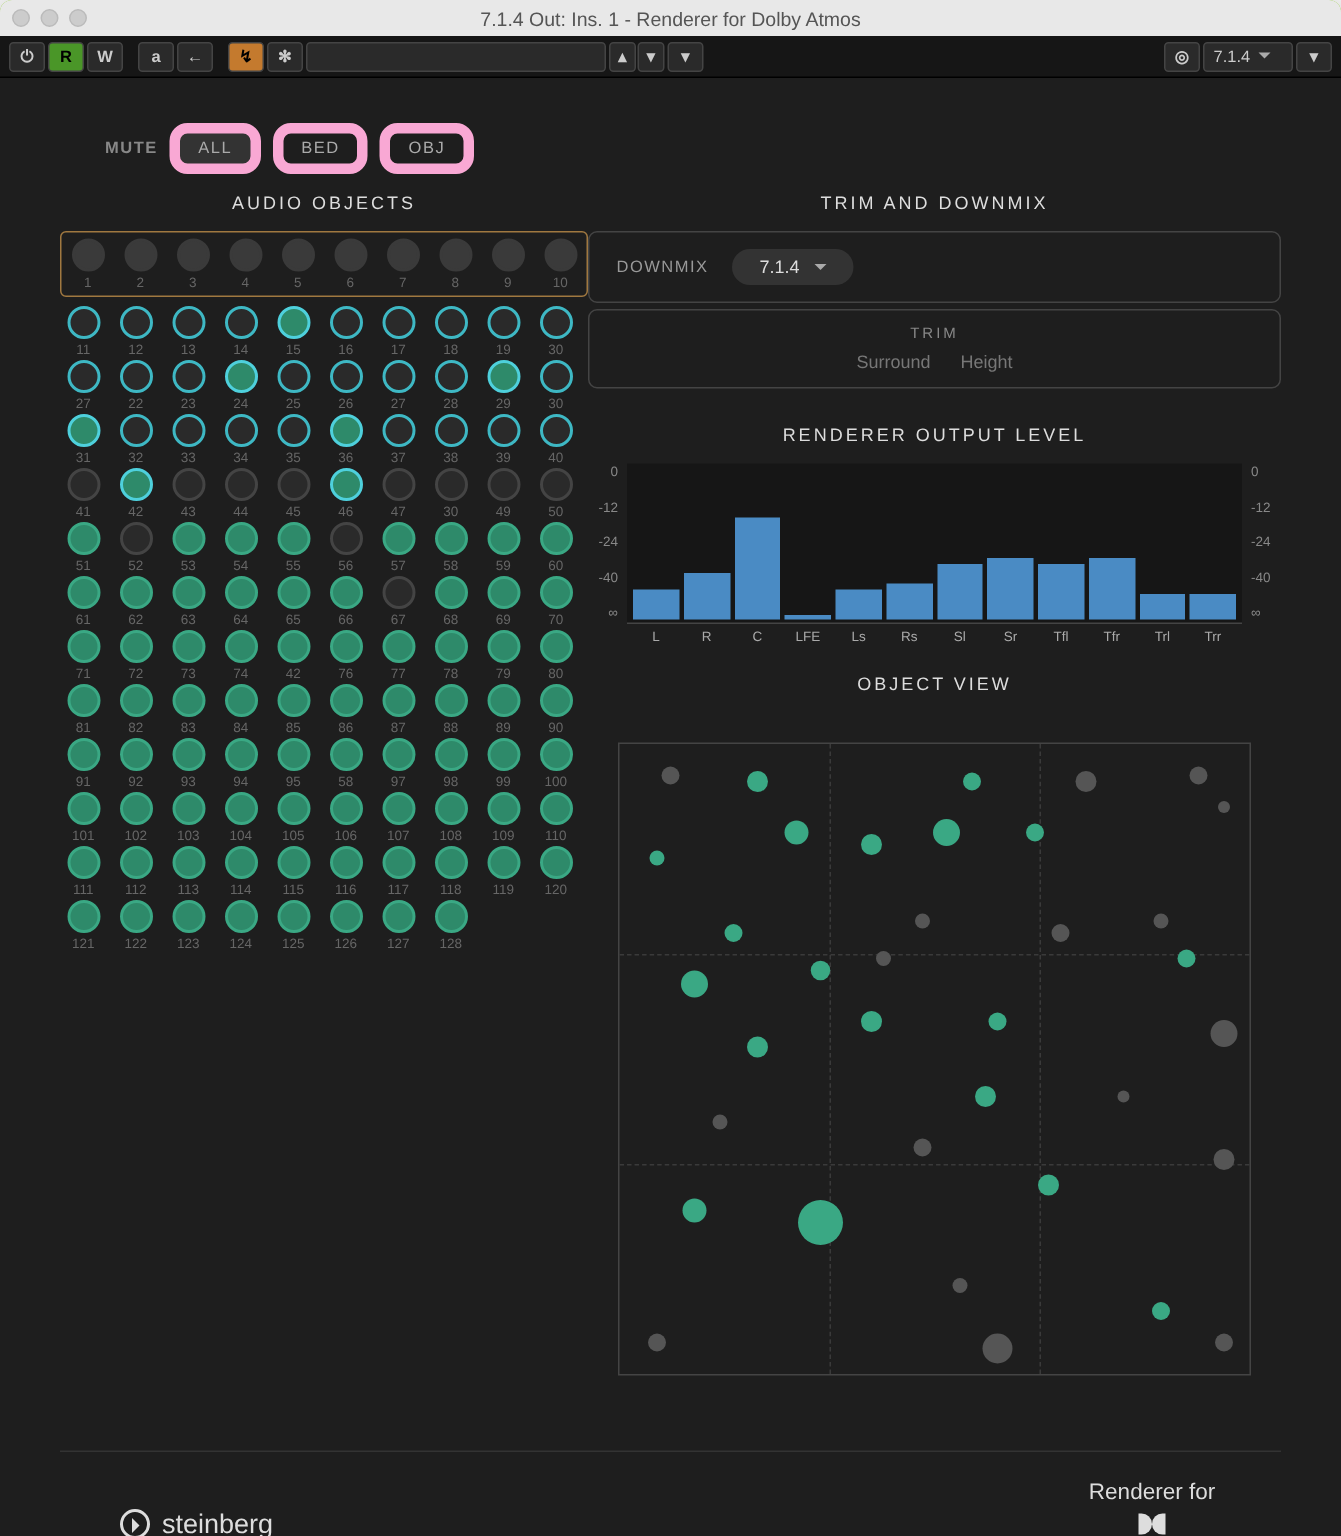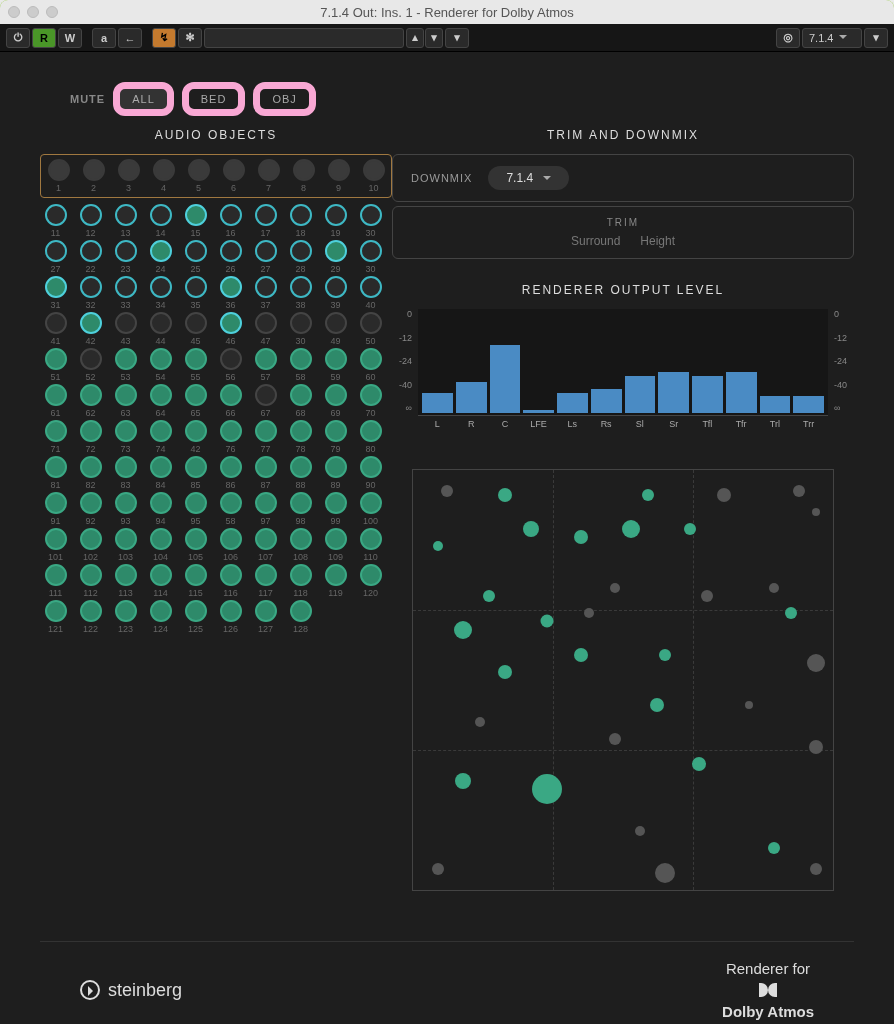--- a/index.html
+++ b/index.html
@@ -742,20 +742,21 @@
             <div class="meter-scale right" id="scale-right">
                 <div>0</div>
                 <div>-12</div>
                 <div>-24</div>
                 <div>-40</div>
                 <div>∞</div>
               </div>
           </div>
         </div>
 
+        <div class="section-title">OBJECT VIEW</div>
         <div class="objview">
           <div class="objview-grid" id="ov-grid">
             <div class="gv"></div>
               <div class="gv gv2"></div>
             <div class="gh"></div>
               <div class="gh gh2"></div>
           <div class="dot gr" style="left: 8%; top: 5%; width: 12px; height: 12px;"></div>
               <div class="dot gr" style="left: 92%; top: 5%; width: 12px; height: 12px;"></div>
               <div class="dot g" style="left: 22%; top: 6%; width: 14px; height: 14px;"></div>
               <div class="dot g" style="left: 56%; top: 6%; width: 12px; height: 12px;"></div>

